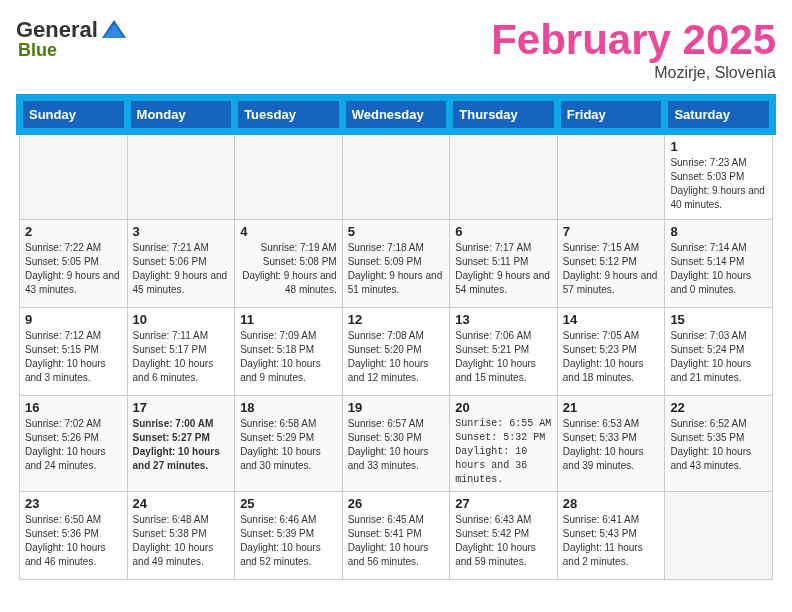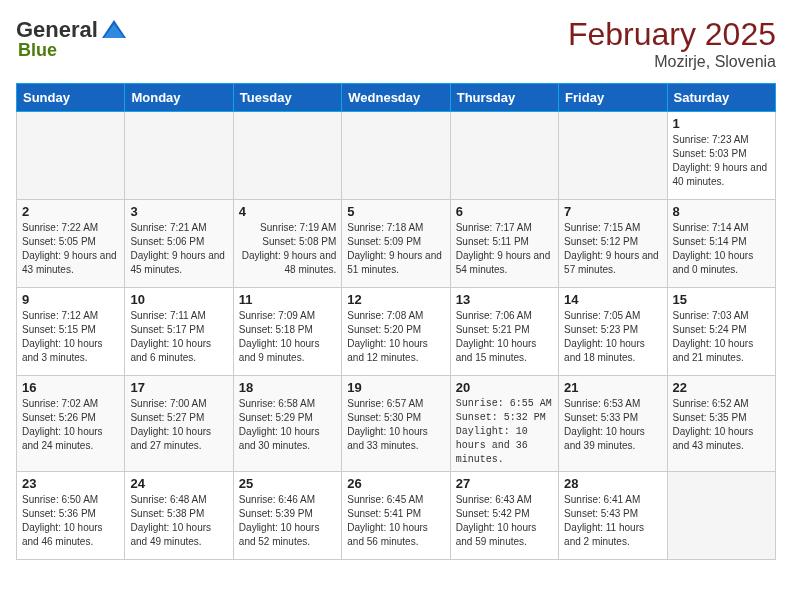--- a/index.html
+++ b/index.html
@@ -37,42 +37,42 @@
     }
     .logo-icon {
       width: 28px;
       height: 28px;
       margin-left: 2px;
     }
     .month-title {
       text-align: right;
     }
     .month-title h1 {
-      font-size: 32px;
-      font-weight: normal;
-      color: #7f1d1d;
+      font-size: 42px;
+      font-weight: bold;
+      color: #ec4899;
     }
     .month-title h2 {
       font-size: 16px;
       font-weight: normal;
       color: #444;
     }
     table {
       width: 100%;
       border-collapse: collapse;
       table-layout: fixed;
     }
     thead tr th {
       background-color: #1565c0;
       color: #fff;
       text-align: left;
       padding: 6px 6px;
       font-size: 13px;
       font-weight: bold;
-      border: 1px solid #0ea5e9;
+      border: 7px solid #0ea5e9;
     }
     tbody tr td {
       vertical-align: top;
       border: 1px solid #ccc;
       padding: 4px 5px;
       height: 88px;
       font-size: 10.5px;
       color: #222;
       background: #fff;
     }
@@ -231,21 +231,21 @@
       </tr>
       <tr>
         <td>
           <span class="day-num">16</span>
           <div class="day-info" style="white-space: pre-line;">Sunrise: 7:02 AM
 Sunset: 5:26 PM
 Daylight: 10 hours and 24 minutes.</div>
         </td>
         <td>
           <span class="day-num">17</span>
-          <div class="day-info" style="white-space: pre-line;">Sunrise: 7:00 AM
+          <div class="day-info" style="white-space: pre-line; font-weight: bold;">Sunrise: 7:00 AM
 Sunset: 5:27 PM
 Daylight: 10 hours and 27 minutes.</div>
         </td>
         <td>
           <span class="day-num">18</span>
           <div class="day-info" style="white-space: pre-line;">Sunrise: 6:58 AM
 Sunset: 5:29 PM
 Daylight: 10 hours and 30 minutes.</div>
         </td>
         <td>

